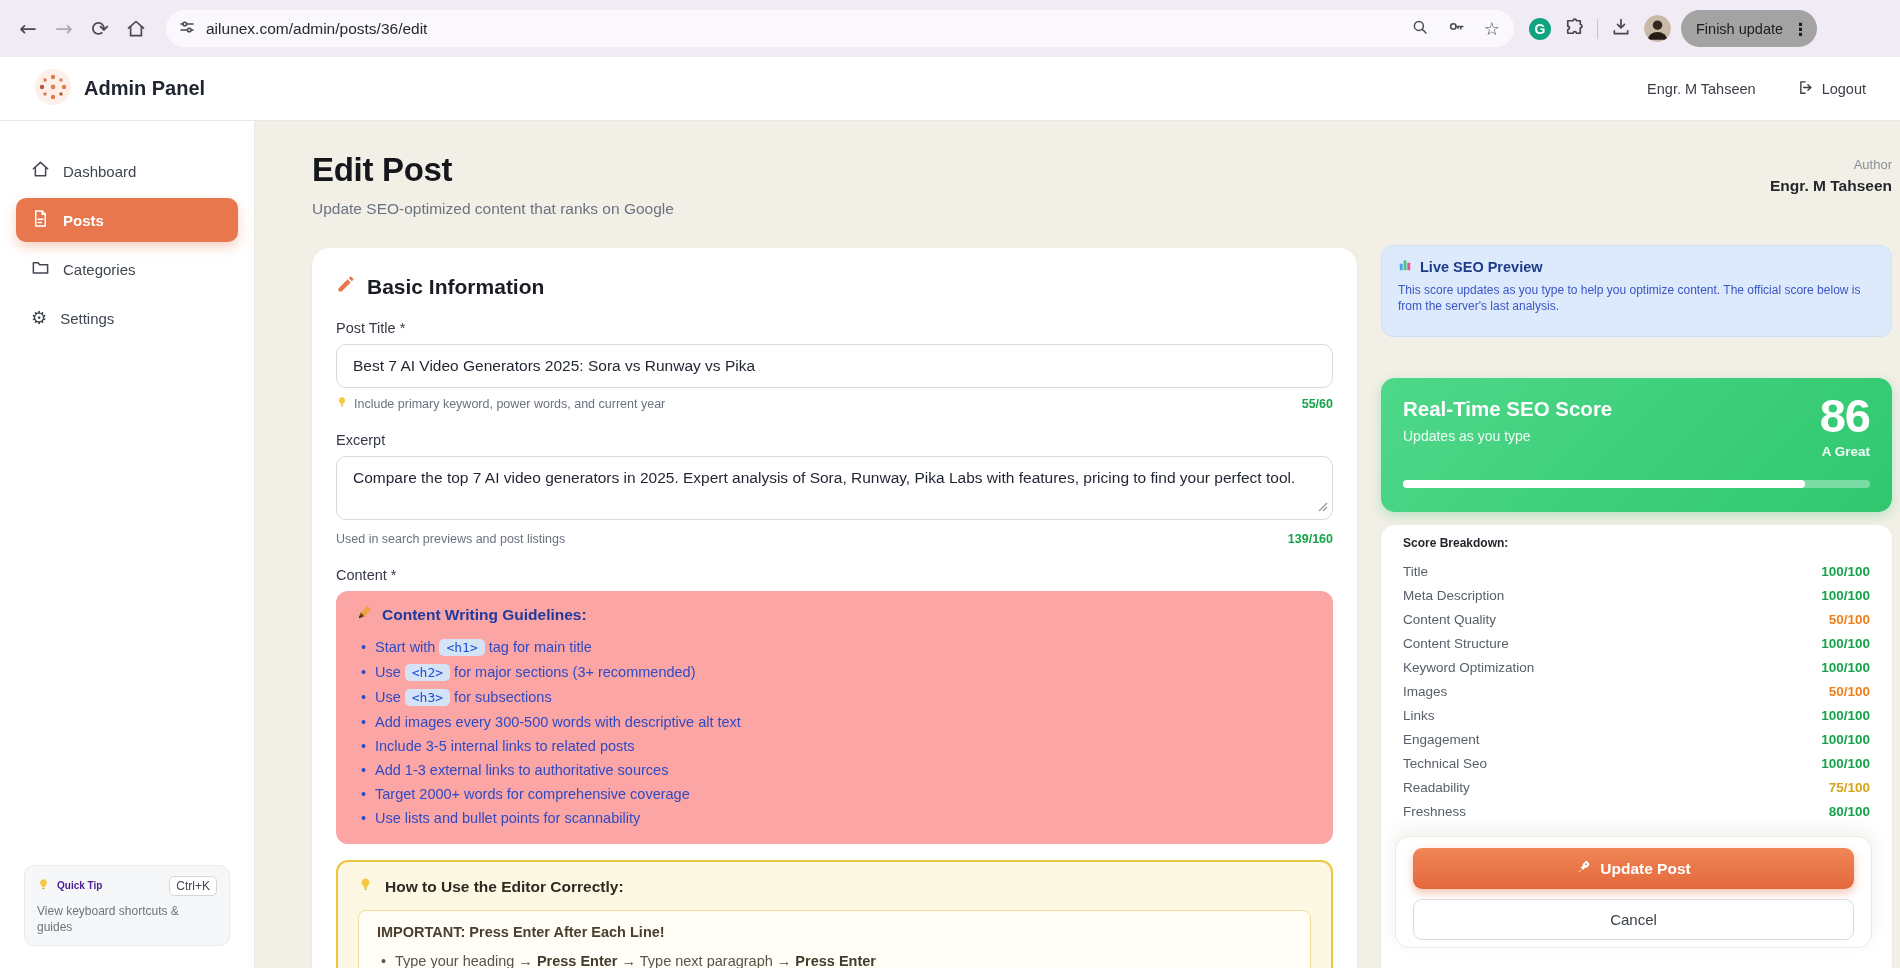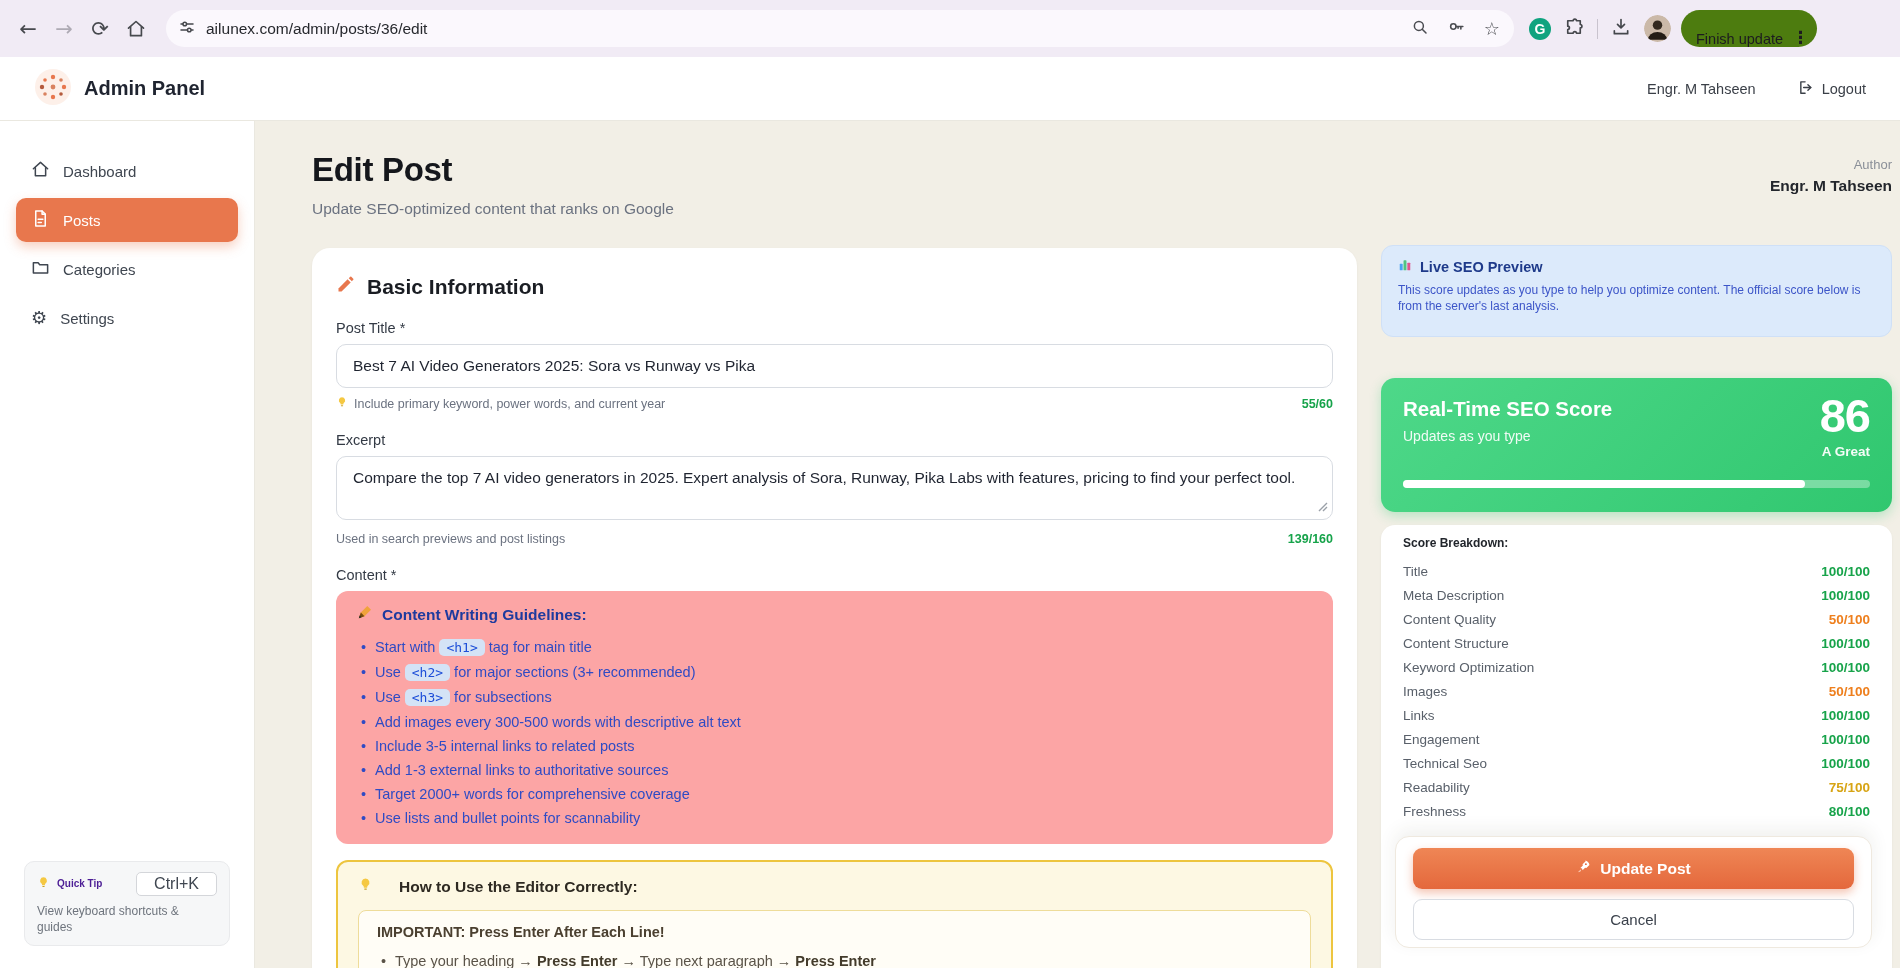--- a/index.html
+++ b/index.html
@@ -14,46 +14,46 @@
   .nav-btn.dim { color:#aeaab4; }
   .omnibox { height:37px; background:#fbf8fd; border-radius:19px; display:flex; align-items:center;
     margin-left:12px; padding:0 14px 0 12px; gap:10px; width:1348px; flex:none; }
   .omni-url { font-size:15.5px; color:#27292e; flex:1; }
   .omni-right { display:flex; align-items:center; gap:18px; color:#4a4c51; }
   .ext-cluster { display:flex; align-items:center; gap:13px; margin-left:15px; color:#45474c; }
   .gicon { width:22px; height:22px; border-radius:50%; background:#0fa37f; color:#fff; font-weight:bold;
     font-size:14px; display:flex; align-items:center; justify-content:center; flex:none; }
   .tb-divider { width:1px; height:20px; background:#c9c3ce; }
   .avatar { width:27px; height:27px; border-radius:50%; overflow:hidden; flex:none; }
-  .update-chip { height:37px; background:#4d7c0f; border-radius:19px; display:flex; align-items:flex-end;
+  .update-chip { height:37px; background:#a3a3a3; border-radius:19px; display:flex; align-items:center;
     padding:0 8px 0 15px; margin-left:10px; font-size:14.5px; color:#1d1b20; gap:9px; flex:none; }
   .menu-dots { font-size:17px; font-weight:bold; color:#1d1b20; font-family:"DejaVu Sans", sans-serif; }
 
   
   .app-header { position:absolute; top:57px; left:0; width:1900px; height:64px; background:#fff;
     border-bottom:1px solid #eae8e0; display:flex; align-items:center; padding:0 34px; }
   .brand { display:flex; align-items:center; gap:12px; }
   .brand-title { font-size:20px; font-weight:800; color:#1f2430; }
   .header-right { margin-left:auto; display:flex; align-items:center; gap:42px; }
   .user-name { font-size:14.5px; color:#3a3f47; }
   .logout { display:flex; align-items:center; gap:7px; font-size:14.5px; color:#3a3f47; cursor:pointer; }
 
   
   .sidebar { position:absolute; top:121px; left:0; width:255px; height:847px; background:#fff;
     border-right:1px solid #eae8e0; padding:28px 16px; }
   .side-item { display:flex; align-items:center; gap:13px; height:44px; border-radius:10px; padding:0 15px;
     color:#3f4650; font-size:15px; margin-bottom:5px; cursor:pointer; }
-  .side-item.active { background:#e8774d; color:#fff; font-weight:400; box-shadow:0 5px 12px rgba(232,119,77,.35); }
+  .side-item.active { background:#e8774d; color:#fff; font-weight:700; box-shadow:0 5px 12px rgba(232,119,77,.35); }
   .side-item svg, .side-item .uni { flex:none; }
   .uni { font-family:"DejaVu Sans", sans-serif; font-size:18px; line-height:1; }
   .quick-tip { position:absolute; left:24px; bottom:22px; width:206px; background:#f6f7f8;
     border:1px solid #e9eaec; border-radius:10px; padding:10px 12px; }
   .qt-row { display:flex; align-items:center; gap:7px; }
   .qt-title { font-size:10px; font-weight:700; color:#4c1d95; }
-  .kbd { border:1px solid #d4d6da; background:#fff; border-radius:5px; font-size:16px; padding:2px 17px;
+  .kbd { border:1px solid #d4d6da; background:#fff; border-radius:5px; font-size:12px; padding:2px 6px;
     color:#3f4650; margin-left:auto; }
   .qt-desc { margin-top:7px; font-size:12px; color:#6e747d; line-height:1.35; }
 
   
   .main { position:absolute; top:121px; left:255px; width:1645px; height:847px; overflow:hidden;margin-left:24px; }
   .page-head { position:absolute; top:30px; left:33px; }
   .page-title { font-size:33px; font-weight:800; color:#15171c; letter-spacing:-.3px; }
   .page-sub { margin-top:11px; font-size:15.5px; color:#6b7280; }
   .author-block { position:absolute; top:36px; right:32px; text-align:right; }
   .author-label { font-size:13px; color:#8a8f98; }
@@ -79,21 +79,21 @@
   .g-title { display:flex; align-items:center; gap:9px; font-size:15.5px; font-weight:800; color:#1e3a9e; }
   .g-list { margin-top:10px; list-style:none; }
   .g-list li { position:relative; padding-left:19px; color:#2f4bc4; font-size:14.5px; line-height:24px; }
   .g-list li::before { content:"•"; position:absolute; left:5px; color:#2f4bc4; }
   .chip { background:#d4e3f6; border-radius:5px; padding:1px 7px; font-family:"DejaVu Sans Mono", monospace;
     font-size:13px; color:#1d4ed8; margin:0 4px; }
   .chip:empty { display:none; }
 
   .editor-tips { border:2px solid #edc53f; background:#fdf8e3; border-radius:12px; padding:15px 20px;
     margin-top:16px; height:380px; }
-  .t-title { display:flex; align-items:center; gap:26px; font-size:15.5px; font-weight:800; color:#2e2a22; }
+  .t-title { display:flex; align-items:center; gap:12px; font-size:15.5px; font-weight:800; color:#2e2a22; }
   .tips-inner { background:#fffdf6; border:1.5px solid #eedc9a; border-radius:8px; margin-top:14px; padding:13px 18px; }
   .imp { font-size:14.5px; font-weight:800; color:#4b4030; }
   .t-list { margin-top:9px; list-style:none; }
   .t-list li { position:relative; padding-left:18px; color:#5a5348; font-size:14.5px; line-height:24px; }
   .t-list li::before { content:"•"; position:absolute; left:4px; color:#5a5348; }
   .t-list b { font-weight:800; color:#433b2b; }
 
   
   .seo-preview { position:absolute; top:124px; left:1102px; width:511px; height:92px; background:#dceafb;
     border:1px solid #cfe0f7; border-radius:12px; padding:12px 16px; }

